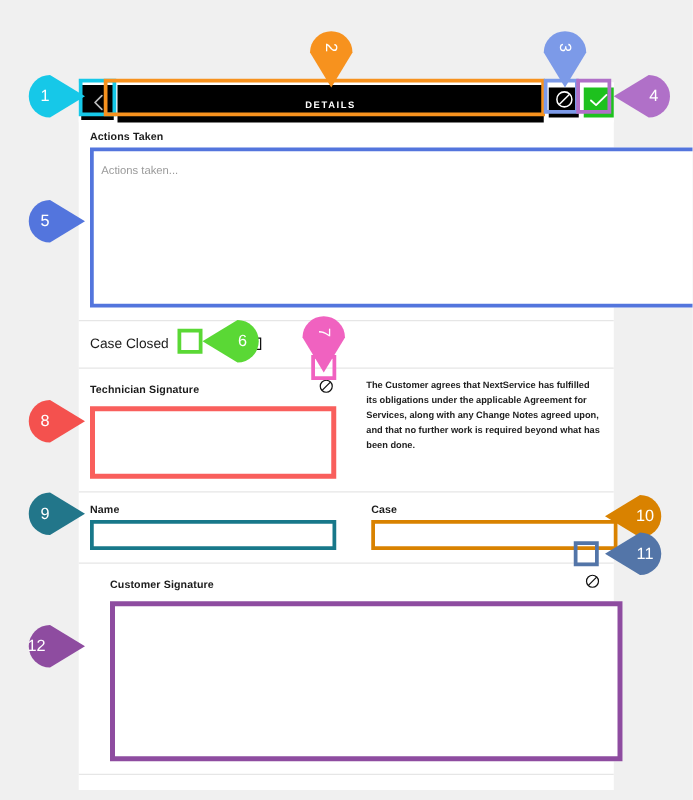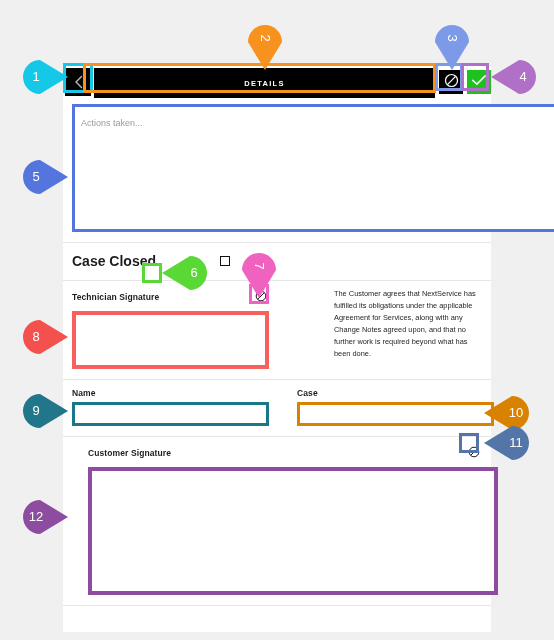--- a/index.html
+++ b/index.html
@@ -75,21 +75,21 @@
     border: 3px solid #5375dd;
     background: #ffffff;
     padding: 5px 6px;
   }
   .ph { color: #9a9a9a; font-size: 9px; }
 
   .divider { height: 1px; background: #e6e6e6; margin: 10px 0 0 0; }
 
   
   .caserow { padding: 9px 9px 0 9px; display: flex; align-items: center; }
-  .caselabel { font-size: 14px; font-weight: bold; color: #1c1c1c; }
+  .caselabel { font-size: 11px; font-weight: normal; color: #1c1c1c; }
   .cb-wrap {
     margin-left: 60px;
     width: 18px; height: 18px;
     background: #ffffff;
     display: flex; align-items: center; justify-content: center;
   }
   .checkbox {
     width: 10px; height: 10px;
     border: 1.6px solid #111;
     background: #fff;
@@ -101,22 +101,21 @@
   .techright { width: 210px; padding-left: 8px; padding-top: 7px; }
   .sigpad-red {
     width: 197px; height: 58px;
     border: 4px solid #f95f5c;
     background: #ffffff;
   }
   .agreement {
     font-size: 7.4px;
     line-height: 1.62;
     color: #1e1e1e;
-    font-weight: normal;
-    margin-left: 41px;
+    font-weight: bold;
   }
   .smallclear {
     width: 17px; height: 17px;
     background: #ffffff;
     display: flex; align-items: center; justify-content: center;
   }
 
   
   .nerow { display: flex; padding: 8px 9px 0 9px; gap: 28px; }
   .nefield { width: 197px; }
@@ -182,20 +181,21 @@
           <svg width="16" height="14" viewBox="0 0 18 14">
             <path d="M2 7.4 L6.6 11.6 L16 2.4" stroke="#ffffff" stroke-width="1.7" fill="none" stroke-linecap="round" stroke-linejoin="round"></path>
           </svg>
         </span>
       </div>
     </div>
 
     <div class="body">
 
       <div class="section">
+        <div class="lbl">Actions Taken</div>
         <div class="textarea">
           <span class="ph">Actions taken...</span>
         </div>
       </div>
 
       <div class="divider"></div>
 
       <div class="caserow">
         <div class="caselabel">Case Closed</div>
         <div class="cb-wrap">
@@ -334,17 +334,17 @@
       <div class="mk mk-left" style="left: 482px; top: 422px;">
         <svg width="56" height="42" viewBox="0 0 56 42" style="position: absolute; left: 0px; top: 0px;">
           <path d="M2 21 L30 4 A17 17 0 1 1 30 38 Z" fill="#5375a8"></path>
         </svg>
         <div class="txt" style="position: absolute; left: 20px; top: 12px; width: 28px; text-align: center; line-height: 18px;">11</div>
       </div>
       <div class="mk mk-right" style="left: 14px; top: 496px;">
         <svg width="56" height="42" viewBox="0 0 56 42" style="position: absolute; left: 0px; top: 0px;">
           <path d="M54 21 L26 38 A17 17 0 1 1 26 4 Z" fill="#8e4ca0"></path>
         </svg>
-        <div class="txt" style="position: absolute; left: 8px; top: 12px; width: 28px; text-align: center; line-height: 18px;">12</div>
+        <div class="txt" style="position: absolute; left: 8px; top: 12px; width: 28px; text-align: left; line-height: 18px;">12</div>
       </div>
     </div>
 
 </div>
 
 </body></html>

